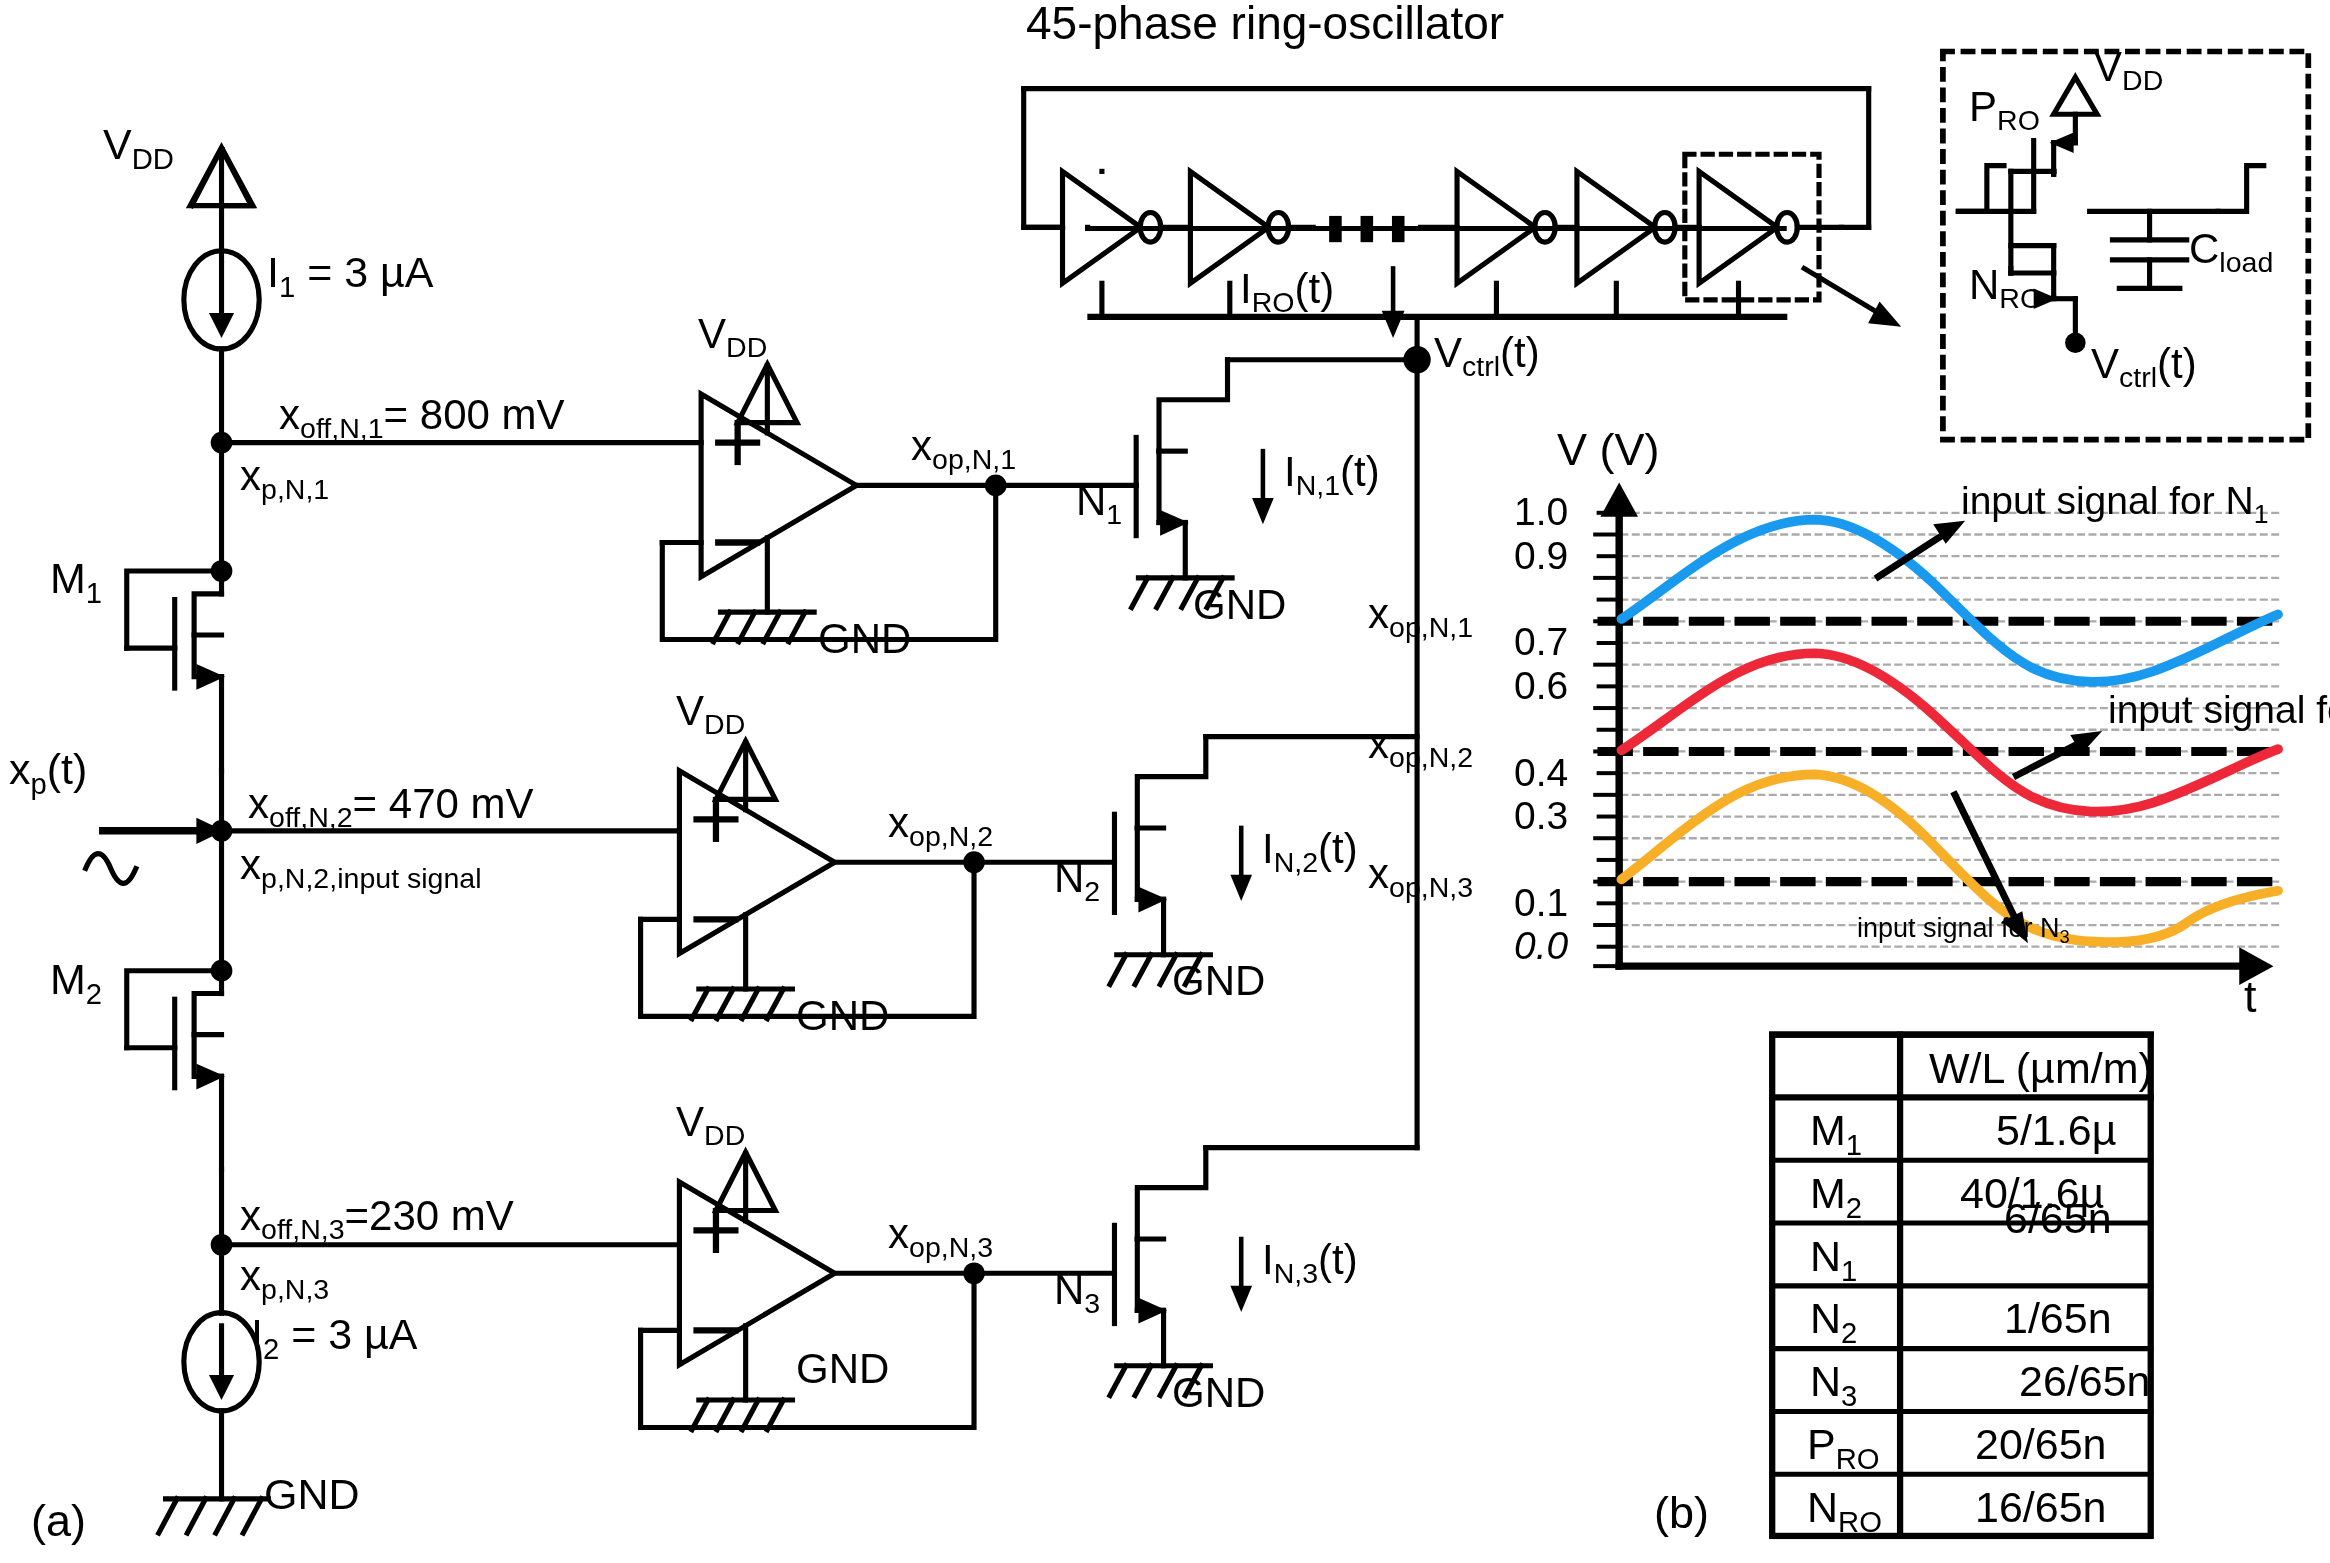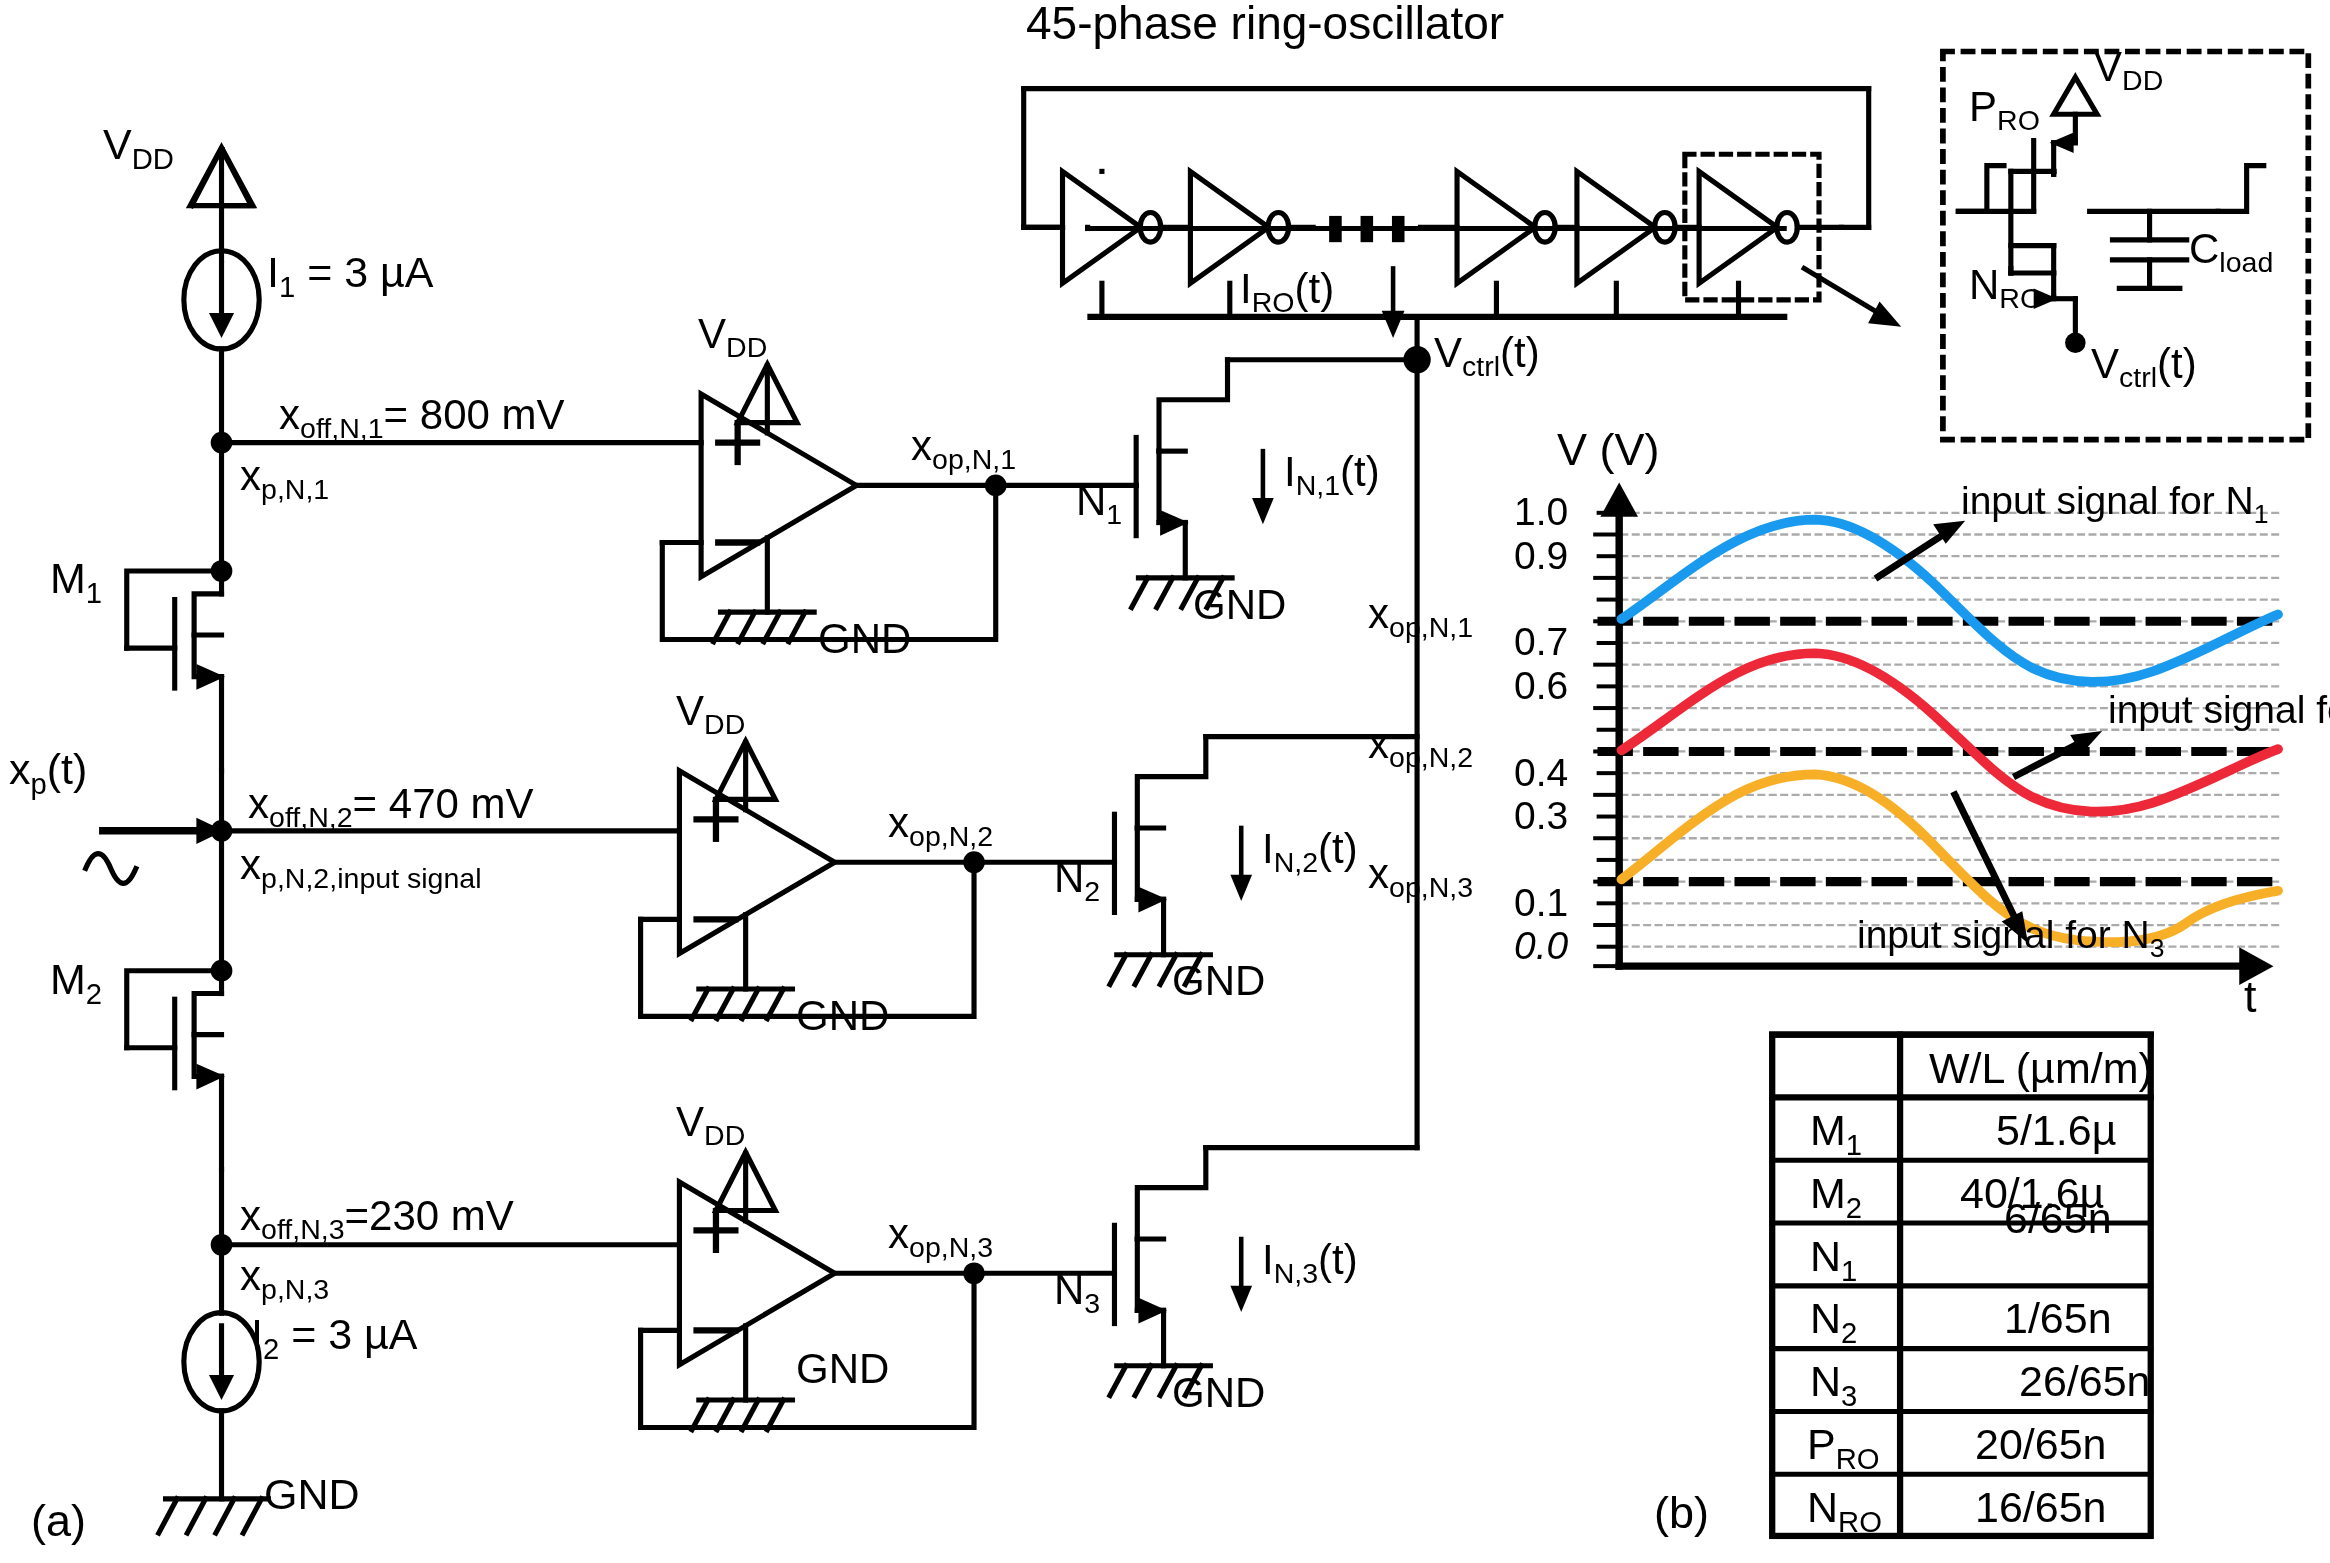--- a/index.html
+++ b/index.html
@@ -462,21 +462,21 @@
 <div class="lbl" style="left:1514px;top:796px;font-size:39px;"><span>0.3</span></div>
 <div class="lbl" style="left:1514px;top:883px;font-size:39px;"><span>0.1</span></div>
 <div class="lbl" style="left:1514px;top:926px;font-size:39px;font-style:italic;"><span>0.0</span></div>
 
 <div class="lbl" style="left:1368px;top:593px;font-size:42px;"><span>x</span><span class="sub">op,N,1</span></div>
 <div class="lbl" style="left:1368px;top:723px;font-size:42px;"><span>x</span><span class="sub">op,N,2</span></div>
 <div class="lbl" style="left:1368px;top:853px;font-size:42px;"><span>x</span><span class="sub">op,N,3</span></div>
 
 <div class="lbl" style="left:1961px;top:481px;font-size:39px;"><span>input signal for N</span><span class="sub">1</span></div>
 <div class="lbl" style="left:2108px;top:690px;font-size:39px;"><span>input signal for N</span></div>
-<div class="lbl" style="left:1857px;top:915px;font-size:39px;"><span>input signal for N</span><span class="sub">3</span></div>
+<div class="lbl" style="left:1857px;top:915px;font-size:27px;"><span>input signal for N</span><span class="sub">3</span></div>
 
 <div class="lbl" style="left:1929px;top:1047px;font-size:43px;"><span>W/L (µm/m)</span></div>
 
 <div class="lbl" style="left:1810px;top:1109px;font-size:43px;"><span>M</span><span class="sub">1</span></div>
 <div class="lbl" style="left:1996px;top:1109px;font-size:43px;"><span>5/1.6µ</span></div>
 <div class="lbl" style="left:1810px;top:1172px;font-size:43px;"><span>M</span><span class="sub">2</span></div>
 <div class="lbl" style="left:1960px;top:1172px;font-size:43px;"><span>40/1.6µ</span></div>
 <div class="lbl" style="left:1810px;top:1235px;font-size:43px;"><span>N</span><span class="sub">1</span></div>
 <div class="lbl" style="left:2004px;top:1197px;font-size:43px;"><span>6/65n</span></div>
 <div class="lbl" style="left:1810px;top:1297px;font-size:43px;"><span>N</span><span class="sub">2</span></div>

